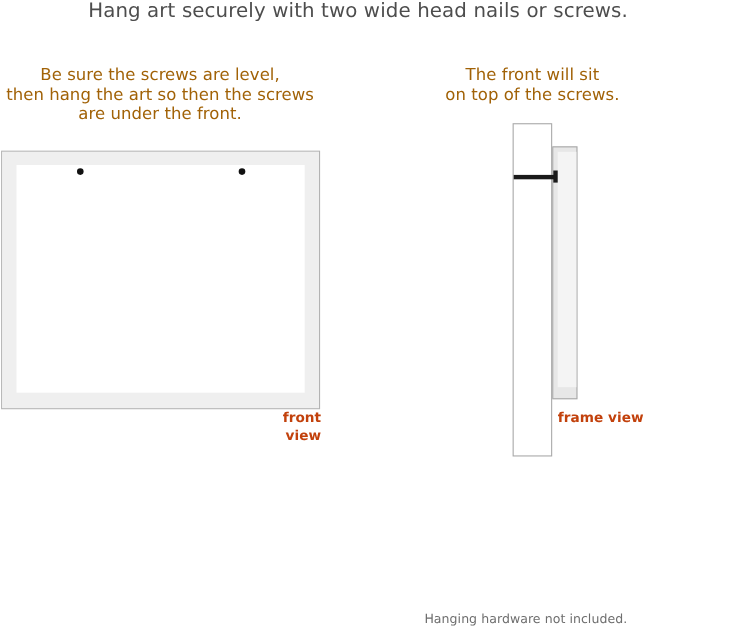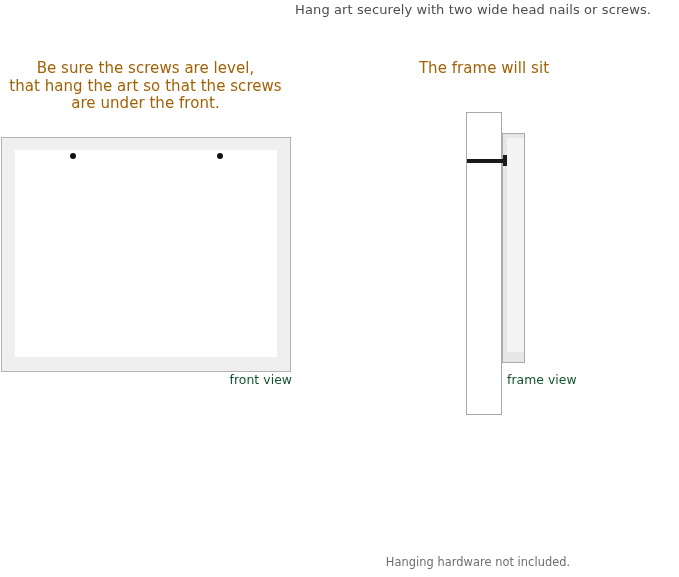--- a/index.html
+++ b/index.html
@@ -17,22 +17,22 @@
     -webkit-font-smoothing: antialiased;
   }
 
   .abs { position: absolute; }
 
   
   #title {
     left: 0;
     top: -1px;
     width: 651px;
-    text-align: right;
-    font-size: 13px;
+    text-align: center;
+    font-size: 18px;
     font-weight: 400;
     color: #4d4d4d;
     letter-spacing: 0.1px;
     line-height: 22px;
   }
 
   
   .caption {
     text-align: center;
     font-size: 15px;
@@ -131,23 +131,24 @@
     left: 37px;
     top: 43px;
     width: 4px;
     height: 11px;
     background: #1a1a1a;
   }
 
   
   .view-label {
     font-size: 12.4px;
-    color: #14532d;
+    color: #c2410c;
     line-height: 16px;
     letter-spacing: 0.05px;
+    font-weight: bold;
   }
   #label-front-view { left: 222px; top: 372px; width: 70px; text-align: right; }
   #label-side-view  { left: 507px; top: 372px; width: 90px; text-align: left; }
 
   
   #footer {
     right: 1px;
     bottom: 7px;
     width: 400px;
     text-align: center;
@@ -157,26 +158,27 @@
     letter-spacing: 0.05px;
   }
 </style>
 </head>
 <body>
 
 <div class="abs" id="title">Hang art securely with two wide head nails or screws.</div>
 
 <div class="abs caption" id="caption-left">
   <div>Be sure the screws are level,</div>
-  <div>that hang the art so that the screws</div>
+  <div>then hang the art so then the screws</div>
   <div>are under the front.</div>
 </div>
 
 <div class="abs caption" id="caption-right">
-  <div>The frame will sit</div>
+  <div>The front will sit</div>
+  <div>on top of the screws.</div>
 </div>
 
 <div class="abs" id="front-view-group">
 
   <div class="abs" id="front-frame-outer"></div>
 
   <div class="abs" id="front-frame-mat"></div>
 
   <div class="abs" id="front-art-area"></div>
 

